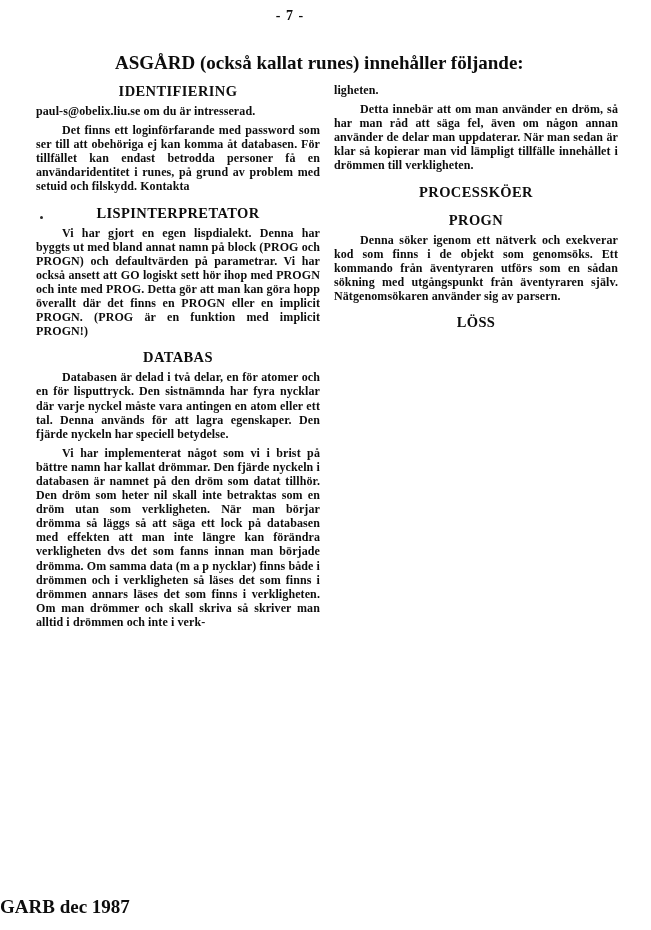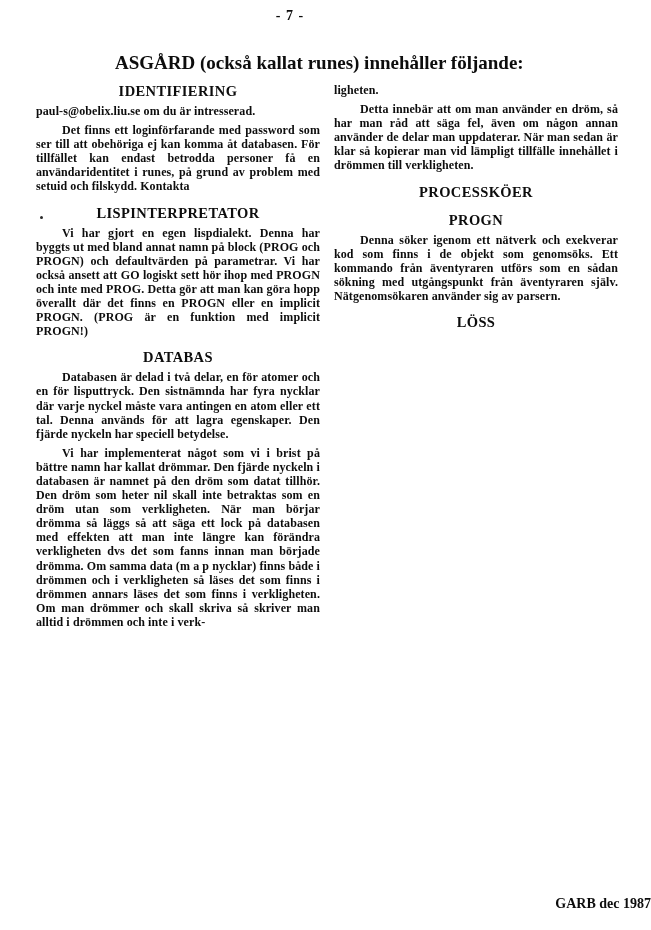--- a/index.html
+++ b/index.html
@@ -54,23 +54,22 @@
     line-height: 14.1px;
     text-align: justify;
     letter-spacing: 0.1px;
   }
   .para.indent { text-indent: 26px; }
   .footer {
     position: absolute;
     top: 896px;
     left: 0;
     right: 0;
-    text-align: right;
-    font-size: 14px;
-    padding-left: 40px;
+    text-align: left;
+    font-size: 19px;
   }
   .artifact-dot {
     position: absolute;
     left: 40px;
     top: 216px;
     width: 3px;
     height: 3px;
     border-radius: 50%;
     background: #2a2a2a;
   }

